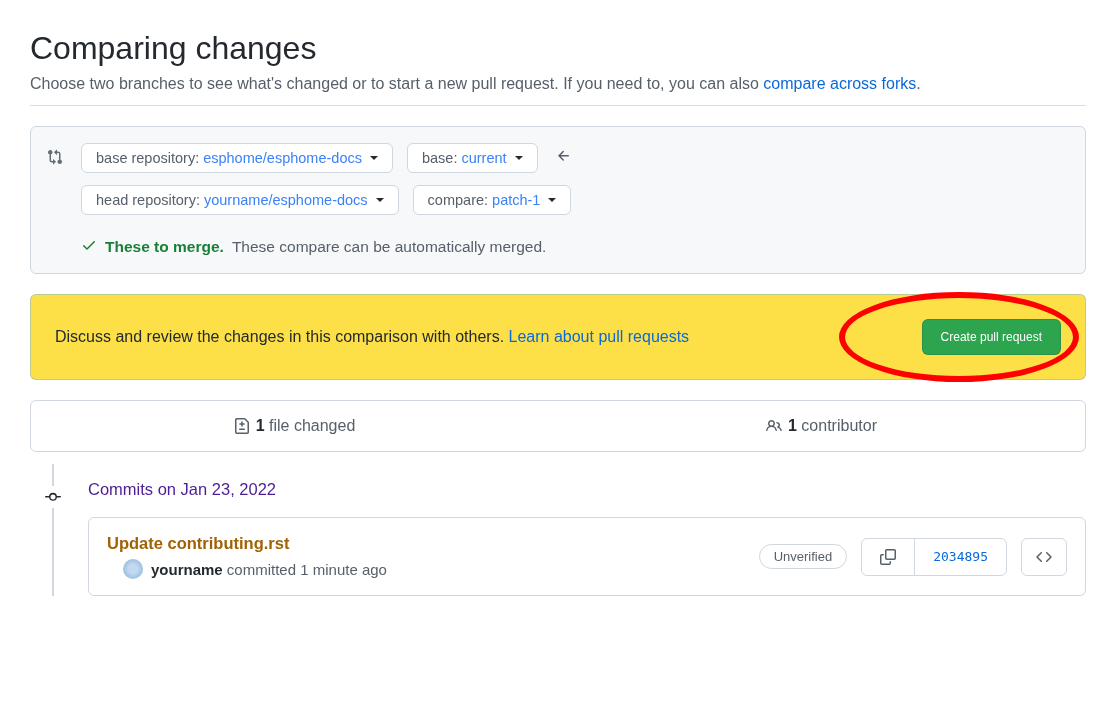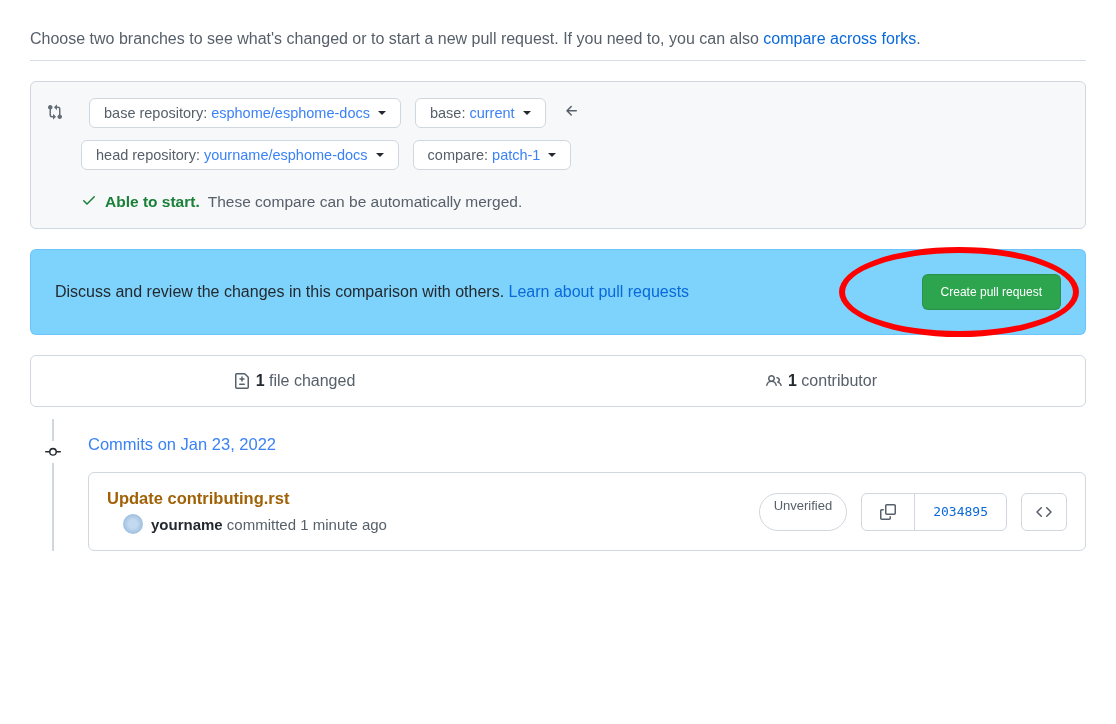--- a/index.html
+++ b/index.html
@@ -107,21 +107,21 @@
       color: #1a7f37;
     }
     .merge-status .status-text {
       color: #1a7f37;
       font-weight: 600;
     }
     .merge-status .status-desc {
       color: #57606a;
     }
     .pr-banner {
-      background: #7dd3fc;
+      background: #fde047;
       border: 1px solid rgba(84, 174, 255, 0.4);
       border-radius: 6px;
       padding: 24px 24px;
       margin-bottom: 20px;
       display: flex;
       align-items: center;
       justify-content: space-between;
       position: relative;
     }
     .pr-banner-text {
@@ -194,21 +194,21 @@
       width: 22px;
       height: 22px;
       background: #ffffff;
       display: flex;
       align-items: center;
       justify-content: center;
       z-index: 1;
     }
     .commits-date {
       font-size: 16.5px;
-      color: #3b82f6;
+      color: #4c1d95;
       margin-bottom: 18px;
     }
     .commit-card {
       border: 1px solid #d0d7de;
       border-radius: 6px;
       padding: 16px 18px;
       display: flex;
       align-items: center;
       justify-content: space-between;
     }
@@ -236,20 +236,21 @@
       border-radius: 50%;
       background: radial-gradient(circle, #c3d9f0 30%, #9fbfe0 70%);
       display: inline-block;
     }
     .commit-meta .username {
       font-weight: 600;
       color: #24292f;
     }
     .commit-right {
       display: flex;
+      align-items: center;
       gap: 14px;
     }
     .unverified-badge {
       border: 1px solid #d0d7de;
       border-radius: 999px;
       padding: 4px 14px;
       font-size: 13px;
       color: #57606a;
     }
     .commit-btns {
@@ -285,33 +286,34 @@
     }
     svg {
       fill: currentColor;
     }
   </style>
 </head>
 <body>
 
 <div class="container">
 
+  <h1 class="page-title">Comparing changes</h1>
   <p class="page-subtitle">
     <span>Choose two branches to see what's changed or to start a new pull request. If you need to, you can also </span><a href="#" class="link">compare across forks</a><span>.</span>
   </p>
   <hr class="divider">
 
   <div class="range-editor">
     <div class="range-row">
       <span class="compare-icon">
         <svg width="16" height="16" viewBox="0 0 16 16">
             <path d="M9.573.677L7.177 3.073a.25.25 0 000 .354l2.396 2.396A.25.25 0 0010 5.646V4h1a1 1 0 011 1v5.628a2.251 2.251 0 101.5 0V5A2.5 2.5 0 0011 2.5h-1V.854a.25.25 0 00-.427-.177zM6 12v-1.646a.25.25 0 01.427-.177l2.396 2.396a.25.25 0 010 .354l-2.396 2.396A.25.25 0 016 15.146V13.5H5A2.5 2.5 0 012.5 11V5.372a2.25 2.25 0 111.5 0V11a1 1 0 001 1h1zm6.75 0a.75.75 0 100 1.5.75.75 0 000-1.5zM4 3.25a.75.75 0 11-1.5 0 .75.75 0 011.5 0z"></path>
           </svg>
       </span>
-      <div class="branch-selectors" style="margin-left:8px">
+      <div class="branch-selectors" style="margin-left:0">
         <div class="dropdown">
           <span>base repository: </span>
           <span class="value">esphome/esphome-docs</span>
           <span class="caret"></span>
         </div>
         <div class="dropdown">
           <span>base: </span>
           <span class="value">current</span>
           <span class="caret"></span>
         </div>
@@ -335,21 +337,21 @@
           <span class="caret"></span>
         </div>
       </div>
     </div>
     <div class="merge-status">
       <span class="check-icon">
         <svg width="16" height="16" viewBox="0 0 16 16">
             <path d="M13.78 4.22a.75.75 0 010 1.06l-7.25 7.25a.75.75 0 01-1.06 0L2.22 9.28a.75.75 0 011.06-1.06L6 10.94l6.72-6.72a.75.75 0 011.06 0z"></path>
           </svg>
       </span>
-      <span class="status-text">Able to start.</span>
+      <span class="status-text">These to merge.</span>
       <span class="status-desc">These compare can be automatically merged.</span>
     </div>
   </div>
 
   <div class="pr-banner">
     <div class="pr-banner-text">
       <span>Discuss and review the changes in this comparison with others. </span><a href="#" class="link">Learn about pull requests</a>
     </div>
     <button class="create-pr-btn">Create pull request</button>
     <div class="highlight-ellipse"></div>

